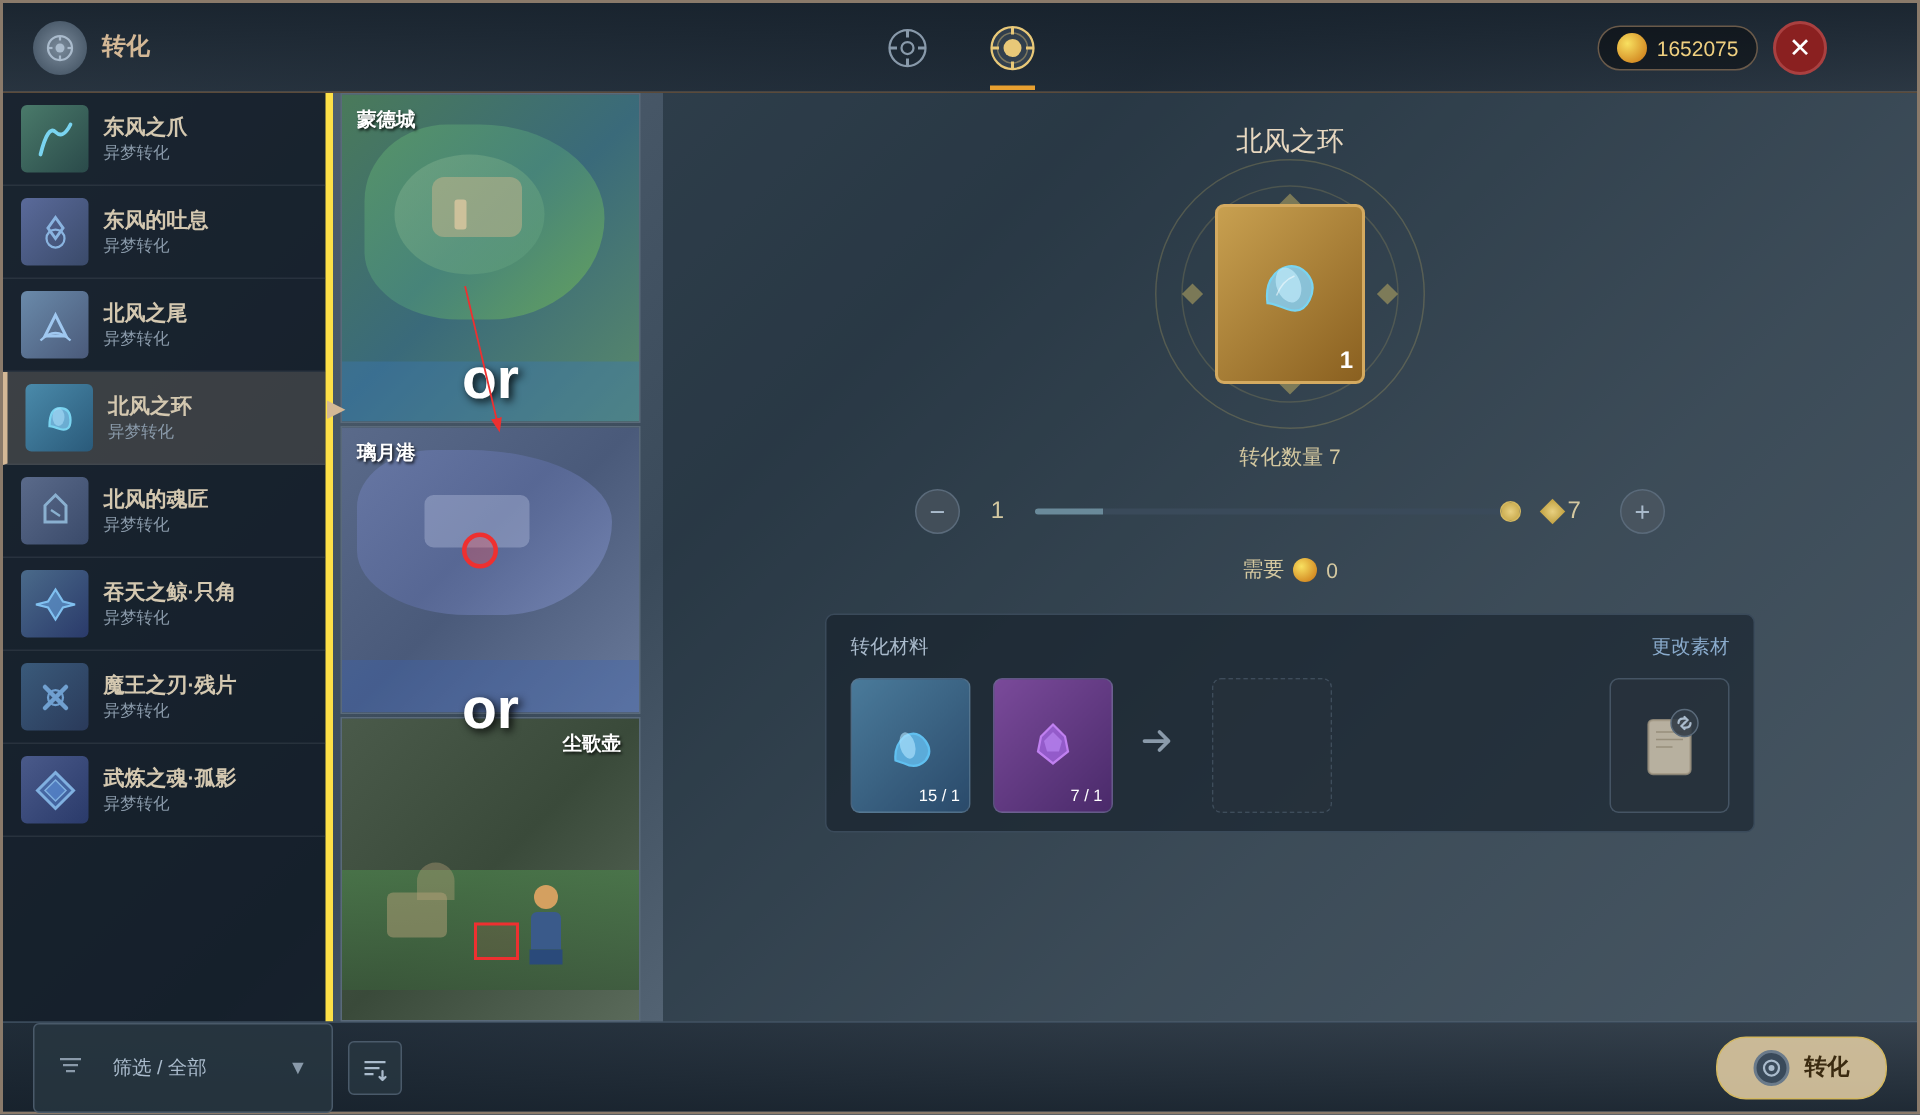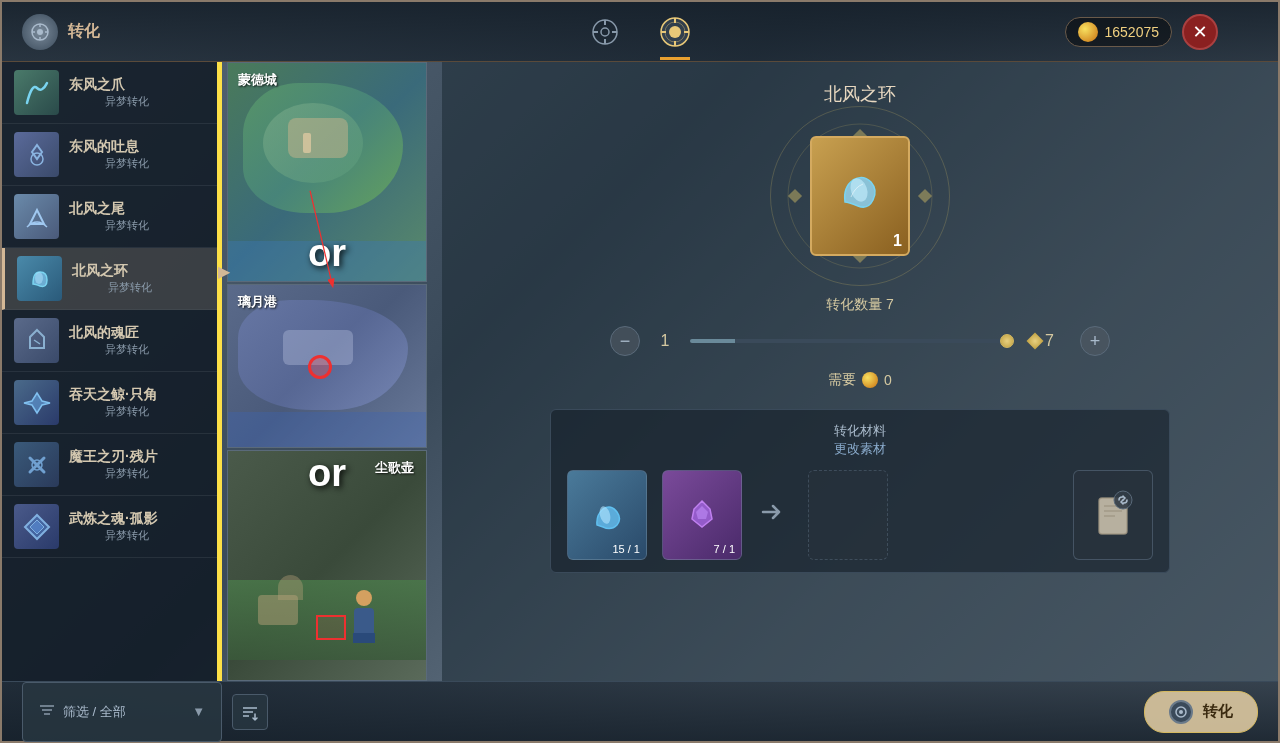--- a/index.html
+++ b/index.html
@@ -151,21 +151,20 @@
 
     .item-name {
       color: #d4c8b0;
       font-size: 14px;
       font-weight: bold;
     }
 
     .item-sub {
       color: #8a9aaa;
       font-size: 11px;
-      margin-left: 36px;
     }
 
     
     .map-overlay {
       position: absolute;
       top: 60px; left: 225px;
       width: 200px;
       bottom: 60px;
       z-index: 10;
       display: flex;
@@ -339,21 +338,20 @@
       border: 1px solid #3a4a5a;
       border-radius: 6px;
       padding: 12px 16px;
     }
 
     .materials-header {
       display: flex;
       justify-content: space-between;
       align-items: center;
       margin-bottom: 12px;
-      flex-direction: column;
     }
 
     .materials-title {
       color: #aabbcc;
       font-size: 13px;
     }
 
     .change-materials-btn {
       color: #8aabcc;
       font-size: 13px;
@@ -424,21 +422,21 @@
       position: absolute;
       bottom: 0; left: 0; right: 0;
       height: 60px;
       background: linear-gradient(0deg, rgba(20,30,40,0.9) 0%, rgba(20,30,40,0.7) 100%);
       border-top: 1px solid #3a4a5a;
       display: flex; align-items: center;
       padding: 0 20px;
     }
 
     .filter-btn {
-      display: flex; align-items: center; gap: 8px;
+      display: flex; align-items: center; gap: 20px;
       background: rgba(40,55,65,0.8);
       border: 1px solid #4a5a6a;
       border-radius: 4px;
       padding: 20px 16px;
       color: #aabbcc;
       font-size: 13px;
       cursor: pointer;
       min-width: 200px;
     }
 
@@ -645,21 +643,21 @@
         <span class="map-label" style="top:8px;left:10px;right:auto;">蒙德城</span>
 
         <div style="position:absolute;bottom:0;left:0;right:0;height:40px;background:rgba(60,120,180,0.4);"></div>
       </div>
     </div>
 
     <div style="position:absolute;top:170px;left:0;right:0;text-align:center;z-index:25;pointer-events:none;">
       <span style="color:#ffffff;font-size:38px;font-weight:900;text-shadow:2px 2px 6px rgba(0,0,0,0.9);">or</span>
     </div>
 
-    <div class="map-section" style="height:164px;flex:none;margin-top:2px;">
+    <div class="map-section" style="height:192px;flex:none;margin-top:2px;">
       <div class="map-bg map-bg-2">
         <div style="position:absolute;top:15px;left:10px;width:170px;height:110px;background:linear-gradient(135deg,#6a7aaa,#5a6a9a,#7a8aba);border-radius:35% 65% 50% 50% / 40% 50% 65% 45%;opacity:0.8;"></div>
         <div style="position:absolute;top:30px;left:30px;width:110px;height:70px;background:linear-gradient(135deg,#8a9ac a,#6a7aaa);border-radius:50%;opacity:0.5;"></div>
 
         <div style="position:absolute;top:45px;left:55px;width:70px;height:35px;background:rgba(180,190,220,0.4);border-radius:6px;"></div>
 
         <div style="position:absolute;top:70px;left:80px;width:24px;height:24px;border-radius:50%;border:3px solid #ee3030;background:rgba(255,80,80,0.3);"></div>
         <span class="map-label" style="top:8px;left:10px;right:auto;">璃月港</span>
         <div style="position:absolute;bottom:0;left:0;right:0;height:35px;background:rgba(60,100,180,0.35);"></div>
       </div>

